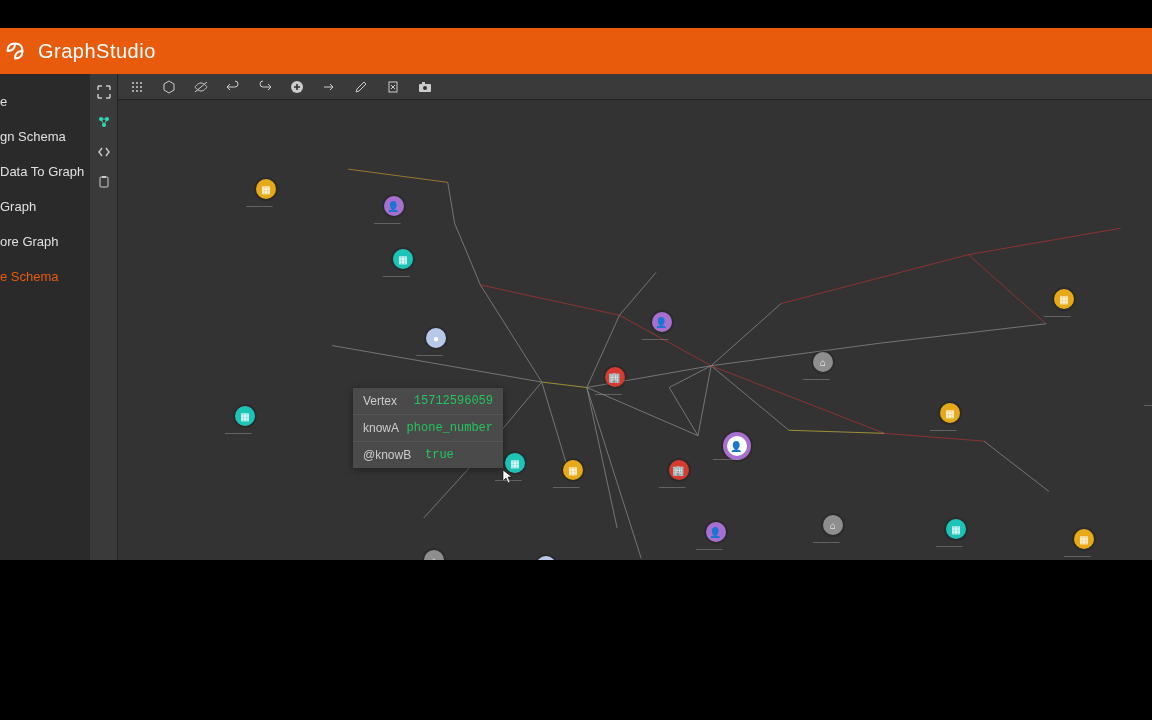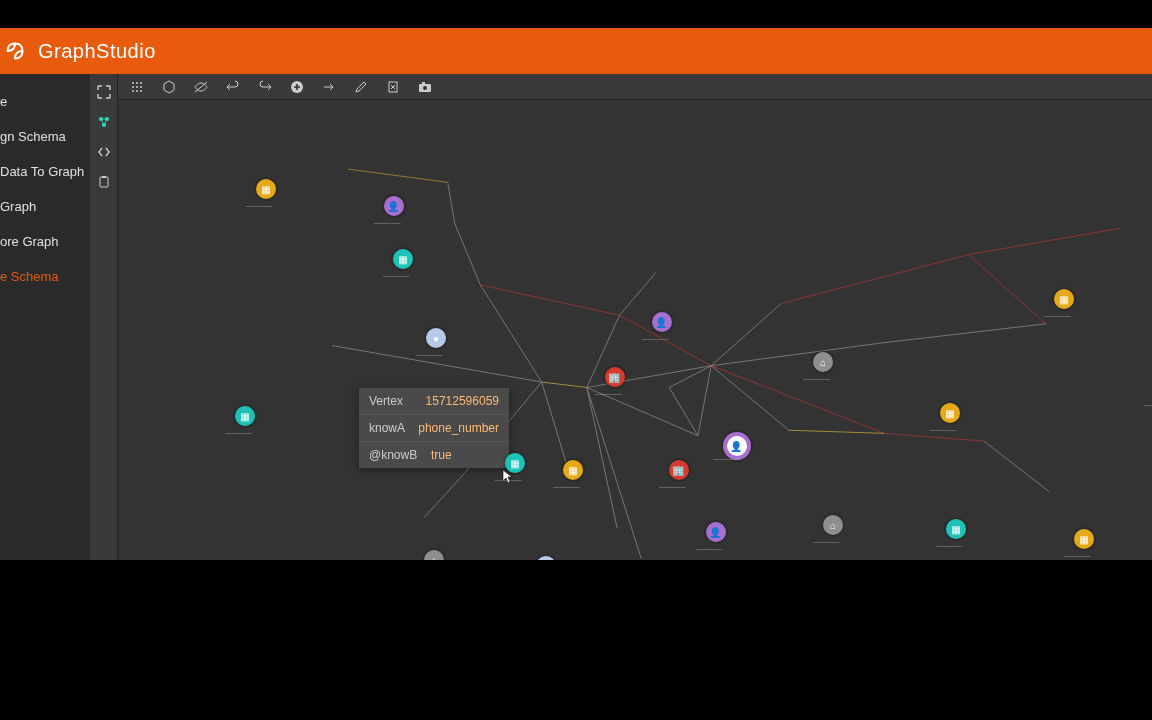--- a/index.html
+++ b/index.html
@@ -67,21 +67,21 @@
 .grey { background:#8e8e8e; }
 .blue { background:#b6c9e8; }
 
 .tooltip {
   position: absolute; background:#4a4a4a; color:#ddd; font-size:12px;
   width: 150px; box-shadow:0 2px 8px rgba(0,0,0,.4);
 }
 .tooltip .row { display:flex; padding:6px 10px; border-bottom:1px solid #555; }
 .tooltip .row:last-child { border-bottom:none; }
 .tooltip .k { width:62px; color:#ccc; }
-.tooltip .v { flex:1; color:#fdba74; text-align:left; }
+.tooltip .v { flex:1; color:#22c55e; text-align:left;font-family:Liberation Mono, monospace; }
 
 .cursor-ptr { position:absolute; width:12px; height:16px; pointer-events:none; }
 
 svg.edges { position:absolute; top:0; left:0; width:100%; height:100%; pointer-events:none; }
 </style>
 </head>
 <body>
 
 <div class="app">
   <div class="letterbox-top"></div>
@@ -227,21 +227,21 @@
         <line x1="838" y1="429" x2="966" y2="439" stroke="#a33" stroke-width="1"></line>
         <line x1="966" y1="439" x2="1050" y2="504" stroke="#888" stroke-width="1"></line>
         <line x1="397" y1="363" x2="316" y2="460" stroke="#888" stroke-width="1"></line>
         <line x1="397" y1="363" x2="428" y2="466" stroke="#888" stroke-width="1"></line>
         <line x1="316" y1="460" x2="245" y2="538" stroke="#888" stroke-width="1"></line>
         <line x1="455" y1="370" x2="494" y2="551" stroke="#888" stroke-width="1"></line>
         <line x1="455" y1="370" x2="525" y2="590" stroke="#888" stroke-width="1"></line>
         <line x1="455" y1="370" x2="598" y2="432" stroke="#888" stroke-width="1"></line>
       </svg>
 
-    <div class="tooltip" id="tooltip" style="left: 241px; top: 288px;">
+    <div class="tooltip" id="tooltip" style="left: 235px; top: 288px;">
         <div class="row">
           <div class="k">Vertex</div>
           <div class="v">15712596059</div>
         </div>
         <div class="row">
           <div class="k">knowA</div>
           <div class="v">phone_number</div>
         </div>
         <div class="row">
           <div class="k">@knowB</div>

